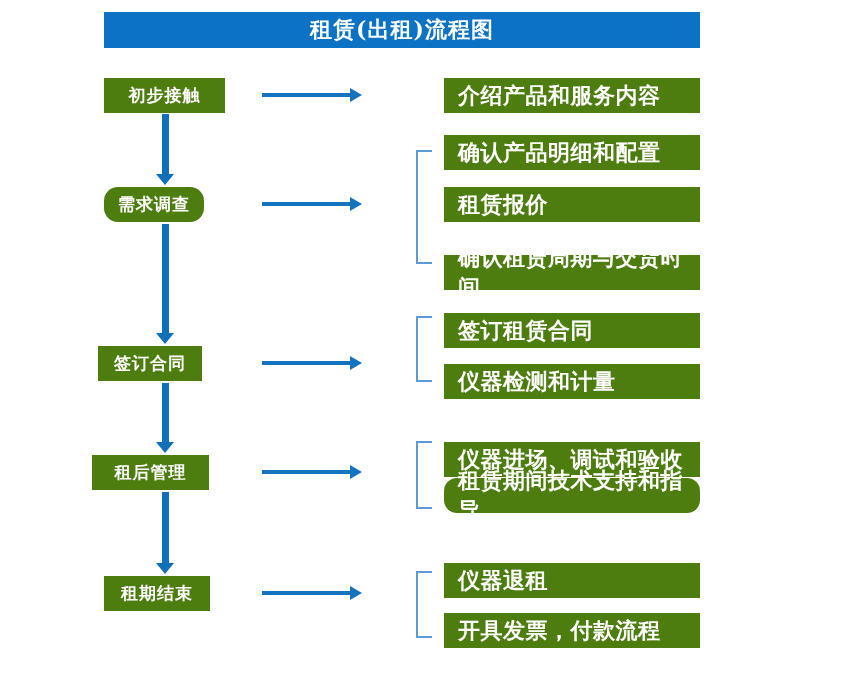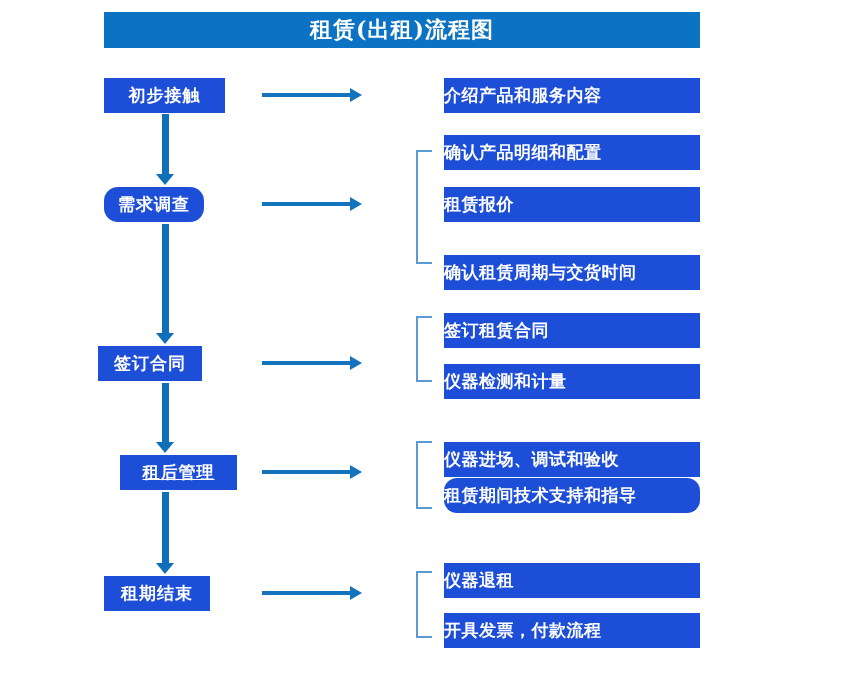--- a/index.html
+++ b/index.html
@@ -32,36 +32,37 @@
     align-items: center;
     justify-content: center;
     font-size: 22px;
     font-weight: bold;
     letter-spacing: 1px;
   }
 
   
   .box {
     position: absolute;
-    background: #1d4ed8;
+    background: #4d7c0f;
     color: #ffffff;
     font-weight: bold;
     display: flex;
     align-items: center;
     box-sizing: border-box;
   }
   .box.stage {
     justify-content: center;
     font-size: 17px;
     letter-spacing: 1px;
     height: 35px;
   }
   .box.detail {
     justify-content: flex-start;
-    font-size: 17px;
+    padding-left: 14px;
+    font-size: 22px;
     letter-spacing: 0.5px;
     height: 35px;
     left: 444px;
     width: 256px;
   }
 
   
   .v-arrow {
     position: absolute;
     width: 18px;
@@ -125,21 +126,21 @@
 <div id="canvas">
 
   <div class="title-bar">租赁(出租)流程图</div>
 
   <div class="box stage" style="left:104px; top:78px; width:121px;">初步接触</div>
 
   <div class="box stage" style="left:104px; top:187px; width:100px;border-radius:14px;">需求调查</div>
 
   <div class="box stage" style="left:98px; top:346px; width:104px;">签订合同</div>
 
-  <div class="box stage" style="left:120px; top:455px; width:117px;text-decoration:underline;">租后管理</div>
+  <div class="box stage" style="left:92px; top:455px; width:117px;">租后管理</div>
 
   <div class="box stage" style="left:104px; top:576px; width:106px;">租期结束</div>
 
   <div class="v-arrow" style="left:156px; top:114px; height:71px;">
     <div class="shaft" style="height:60px;"></div>
     <div class="head" style="top:60px;"></div>
   </div>
 
   <div class="v-arrow" style="left:156px; top:224px; height:120px;">
     <div class="shaft" style="height:109px;"></div>

